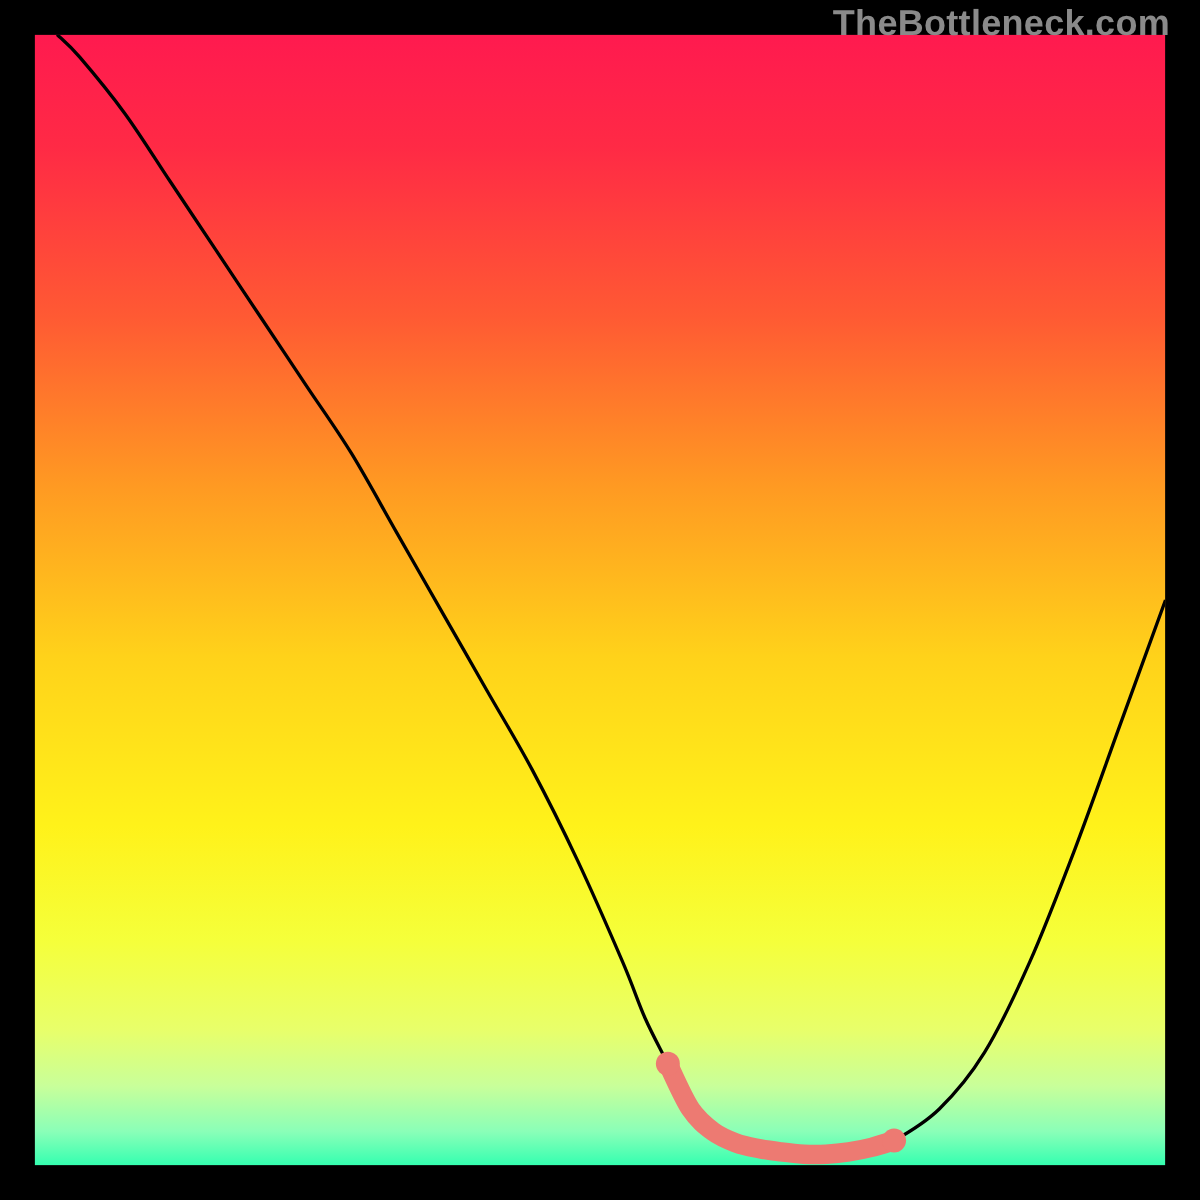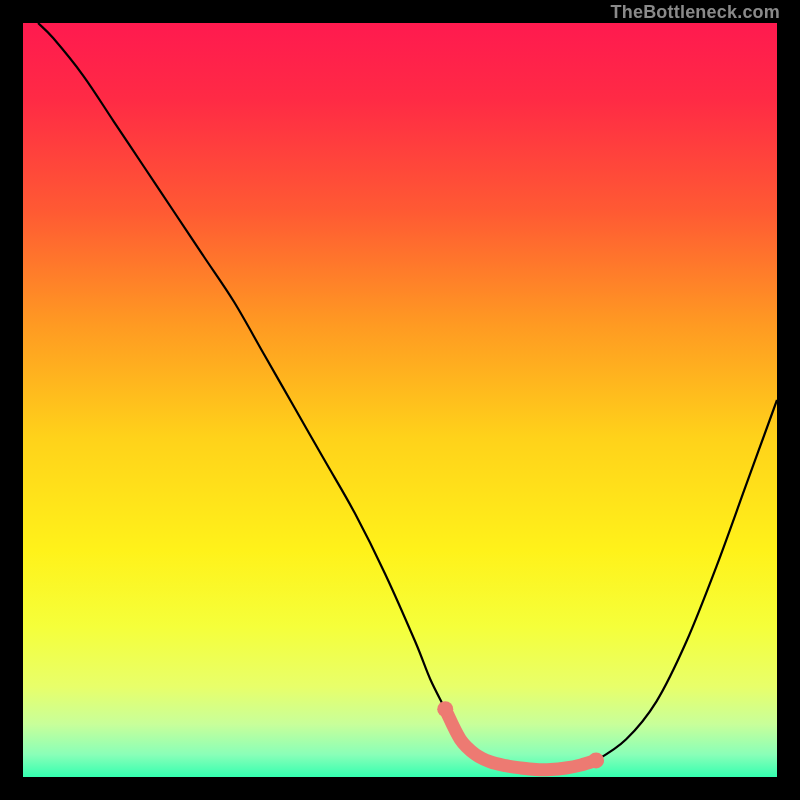--- a/index.html
+++ b/index.html
@@ -24,21 +24,21 @@
     top: 23px;
     width: 754px;
     height: 754px;
     overflow: hidden;
   }
   .watermark {
     position: absolute;
     top: 2px;
     right: 20px;
     font-family: Arial, Helvetica, sans-serif;
-    font-size: 18px;
+    font-size: 24px;
     font-weight: bold;
     color: #8a8a8a;
     letter-spacing: 0.2px;
   }
 </style>
 </head>
 <body>
 
 <div class="frame"></div>
 

